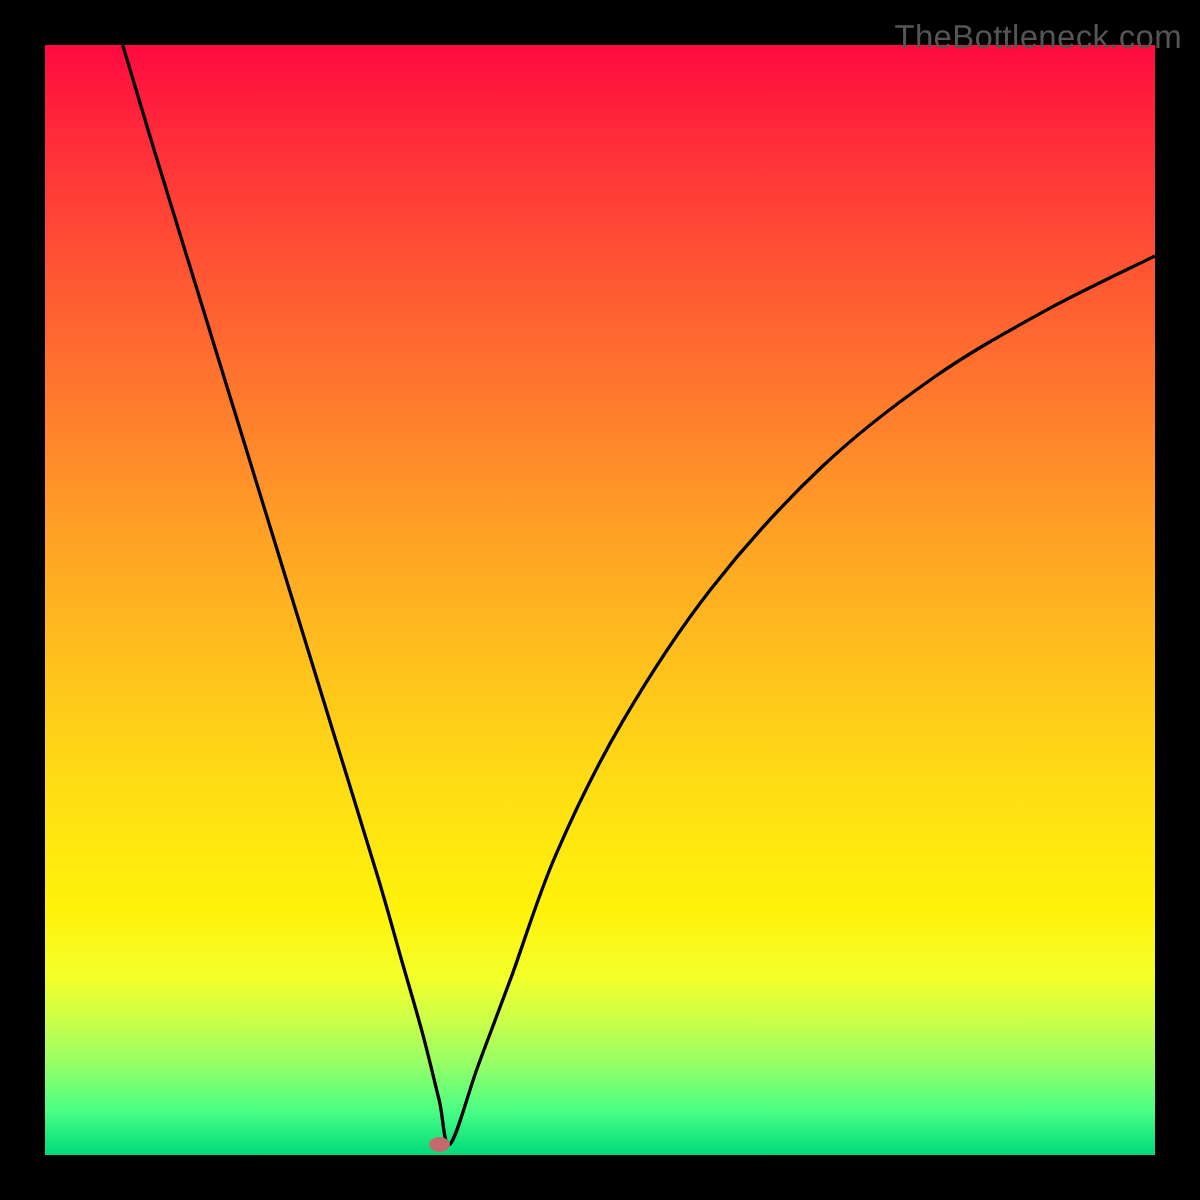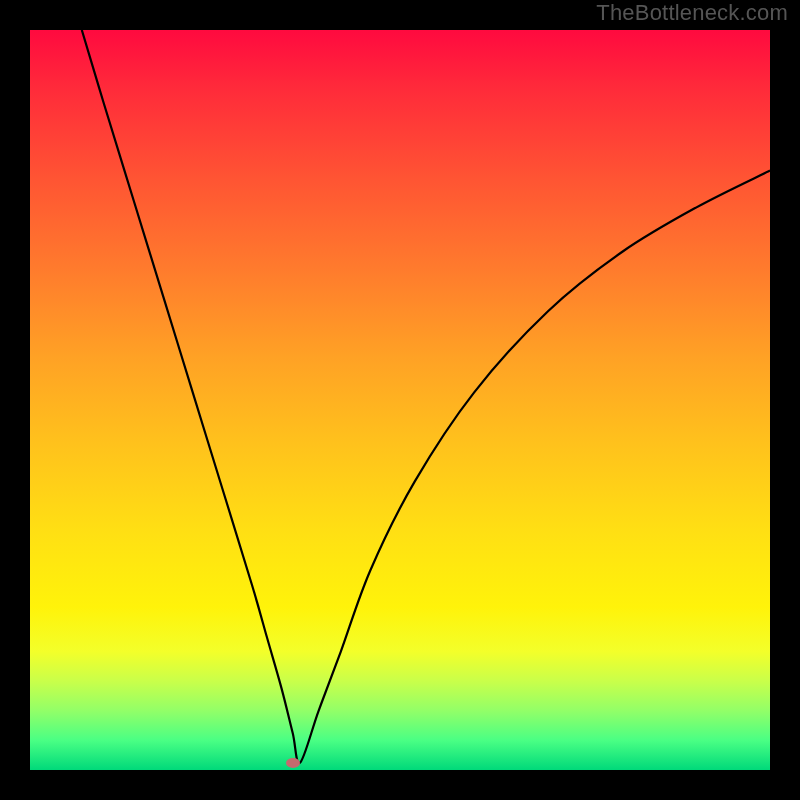--- a/index.html
+++ b/index.html
@@ -12,21 +12,21 @@
     font-family: Arial, Helvetica, sans-serif;
   }
   .frame {
     position: relative;
     width: 800px;
     height: 800px;
     background: #000;
   }
   .watermark {
     position: absolute;
-    top: 0;
+    top: 12px;
     right: 12px;
     color: #555;
     font-size: 22px;
     font-weight: 500;
     letter-spacing: 0.2px;
     z-index: 10;
   }
   .plot-bg {
     position: absolute;
     left: 30px;

